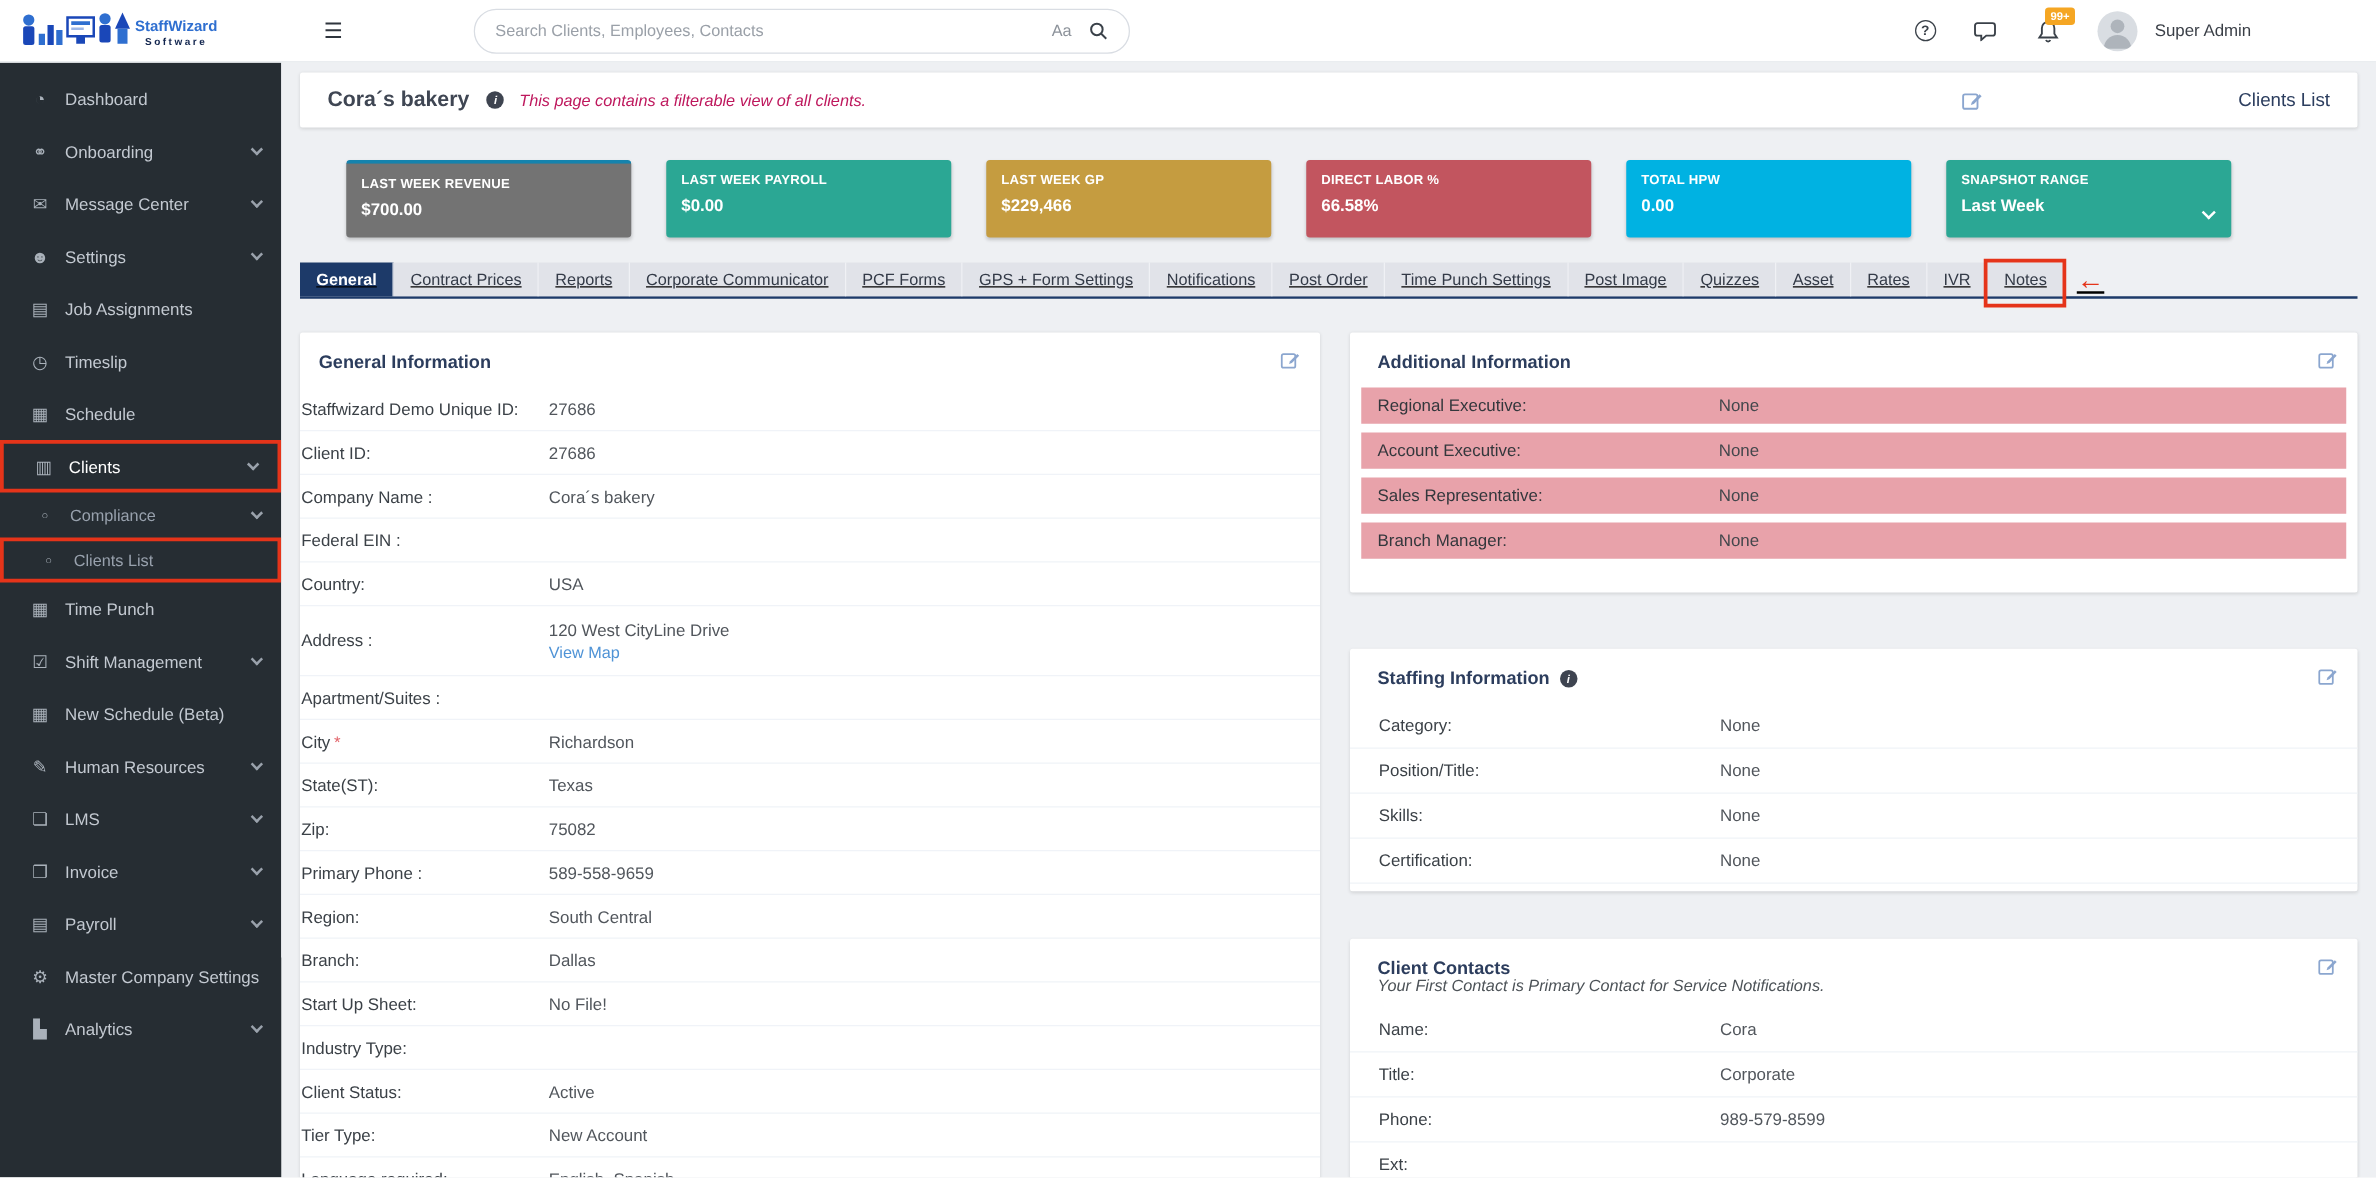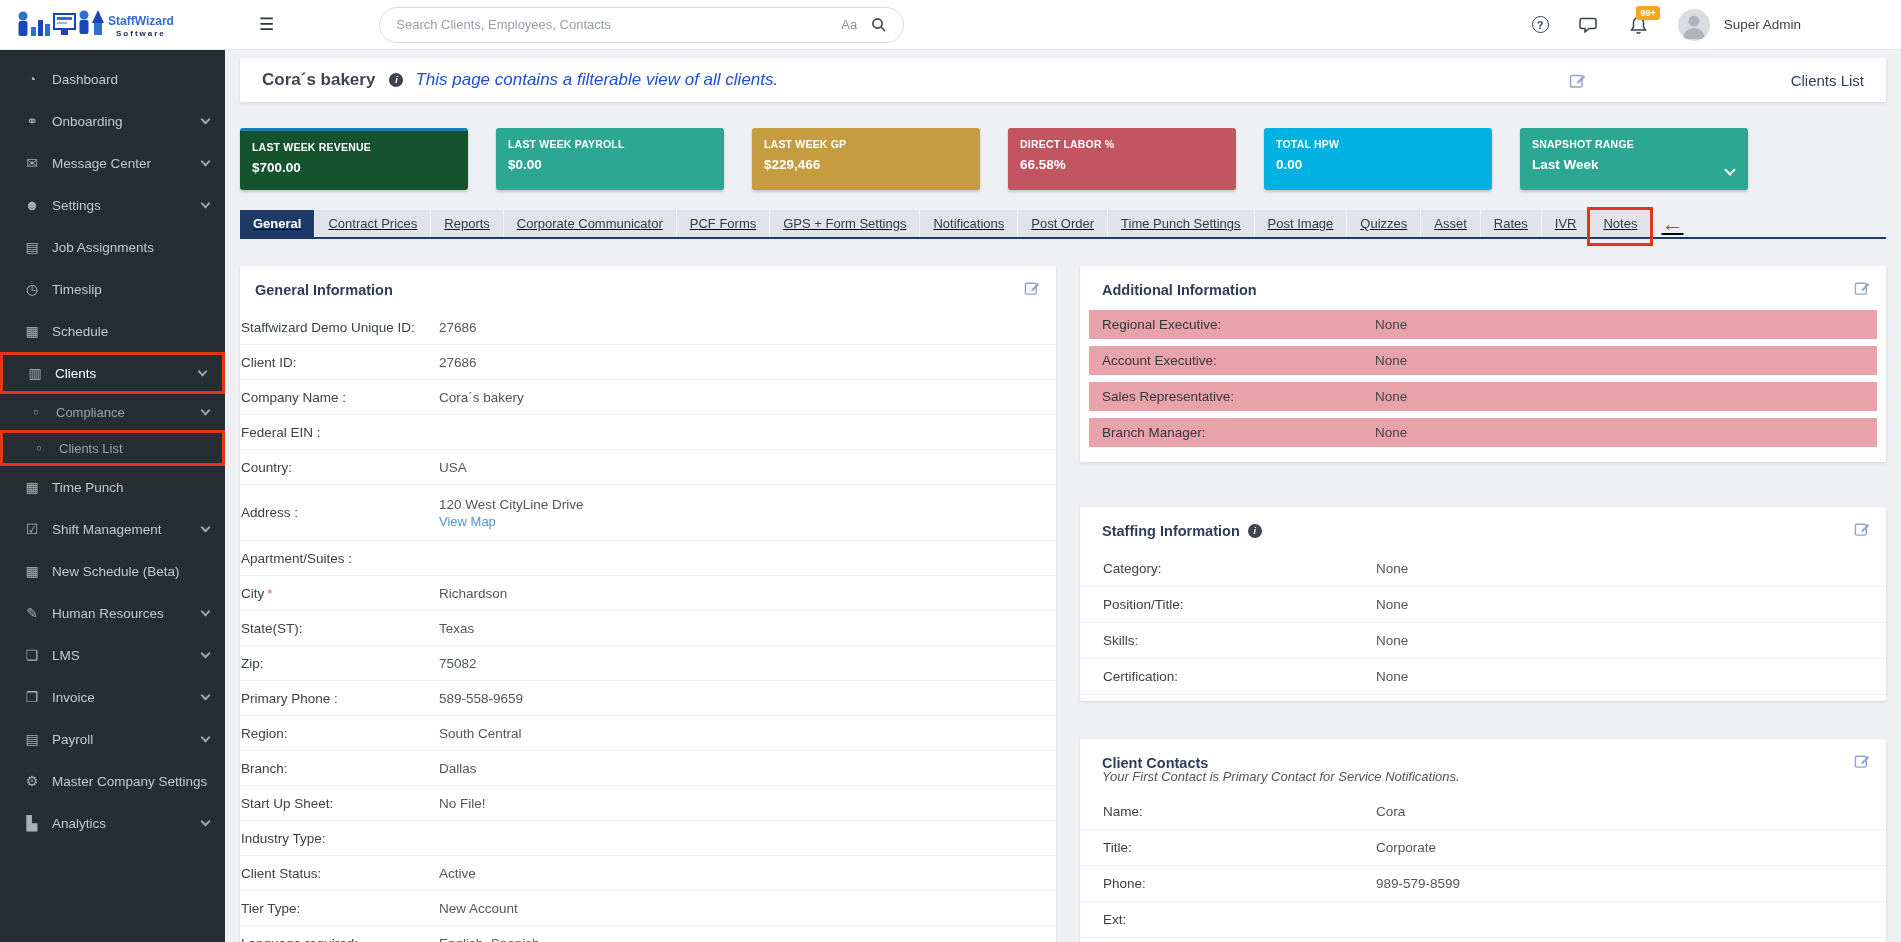--- a/index.html
+++ b/index.html
@@ -40,31 +40,31 @@
   
   .content { position:absolute; top:50px; left:225px; width:1676px; height:716px; background:#eef0f3;
              padding:8px 15px 0 15px; }
   .panel { background:#fff; box-shadow:0 1px 3px rgba(0,0,0,.12); border-radius:2px; }
 
   .header-card { height:44px; display:flex; align-items:center; padding:0 22px; position:relative; }
   .pg-title { font-size:17px; font-weight:600; color:#3f4653; }
   .info-dot { width:14px; height:14px; border-radius:50%; background:#3e4450; color:#fff; font-size:9px;
               font-style:italic; font-weight:bold; display:inline-flex; align-items:center; justify-content:center;
               margin-left:14px; flex:none; }
-  .pg-desc { font-style:italic; font-size:17px; color:#1d4ed8; margin-left:12px; }
+  .pg-desc { font-style:italic; font-size:13px; color:#be185d; margin-left:12px; }
   .hdr-edit { position:absolute; right:300px; top:14px; cursor:pointer; }
   .breadcrumb { position:absolute; right:22px; font-size:15px; color:#2c3e5f; cursor:pointer; }
 
   
   .kpi-row { display:flex; gap:28px; margin-top:26px; }
   .kpi-card { width:228px; height:62px; border-radius:3px; padding:10px 12px; color:#fff;
               box-shadow:0 2px 3px rgba(0,0,0,.18); position:relative; }
   .kpi-label { font-size:10.5px; font-weight:bold; letter-spacing:.2px; }
   .kpi-value { font-size:13.5px; font-weight:bold; margin-top:7px; }
-  .kpi-0 { background:#14532d; border-top:3px solid #1583ad; }
+  .kpi-0 { background:#737373; border-top:3px solid #1583ad;margin-left:37px; }
   .kpi-1 { background:#2ba794; }
   .kpi-2 { background:#c59c40; }
   .kpi-3 { background:#c2555f;padding-left:12px; }
   .kpi-4 { background:#00b2e2; }
   .kpi-5 { background:#2ba794; cursor:pointer; }
   .kpi-chev { position:absolute; right:14px; bottom:16px; width:8px; height:8px;
               border-right:2px solid #fff; border-bottom:2px solid #fff; transform:rotate(45deg); }
 
   
   .tabs-wrap { display:flex; margin-top:20px; border-bottom:2px solid #1d3a69; align-items:flex-end;text-decoration:underline; }
@@ -394,21 +394,21 @@
             <span class="vl">New Account</span>
           </div>
         <div class="grow">
             <span class="lb">Language required:</span>
             <span class="vl">English ,Spanish</span>
           </div>
       </div>
 
       <div class="right-col">
 
-        <div class="panel" style="padding-bottom:8px;">
+        <div class="panel" style="padding-bottom:20px;">
           <div class="card-title">
               <span>Additional Information</span>
             <span class="title-edit"><svg width="16" height="16" viewBox="0 0 17 17">
                   <rect x="1.5" y="3.5" width="11.5" height="11.5" rx="1.5" fill="none" stroke="#8ba6cf" stroke-width="1.5"></rect>
                   <path d="M8.5 9.5 14.7 3.3l1.6 1.6-6.2 6.2-2.4.8z" fill="#8ba6cf"></path>
                 </svg></span>
           </div>
           <div class="rrow pink">
               <span class="lb">Regional Executive:</span>
               <span class="vl">None</span>

